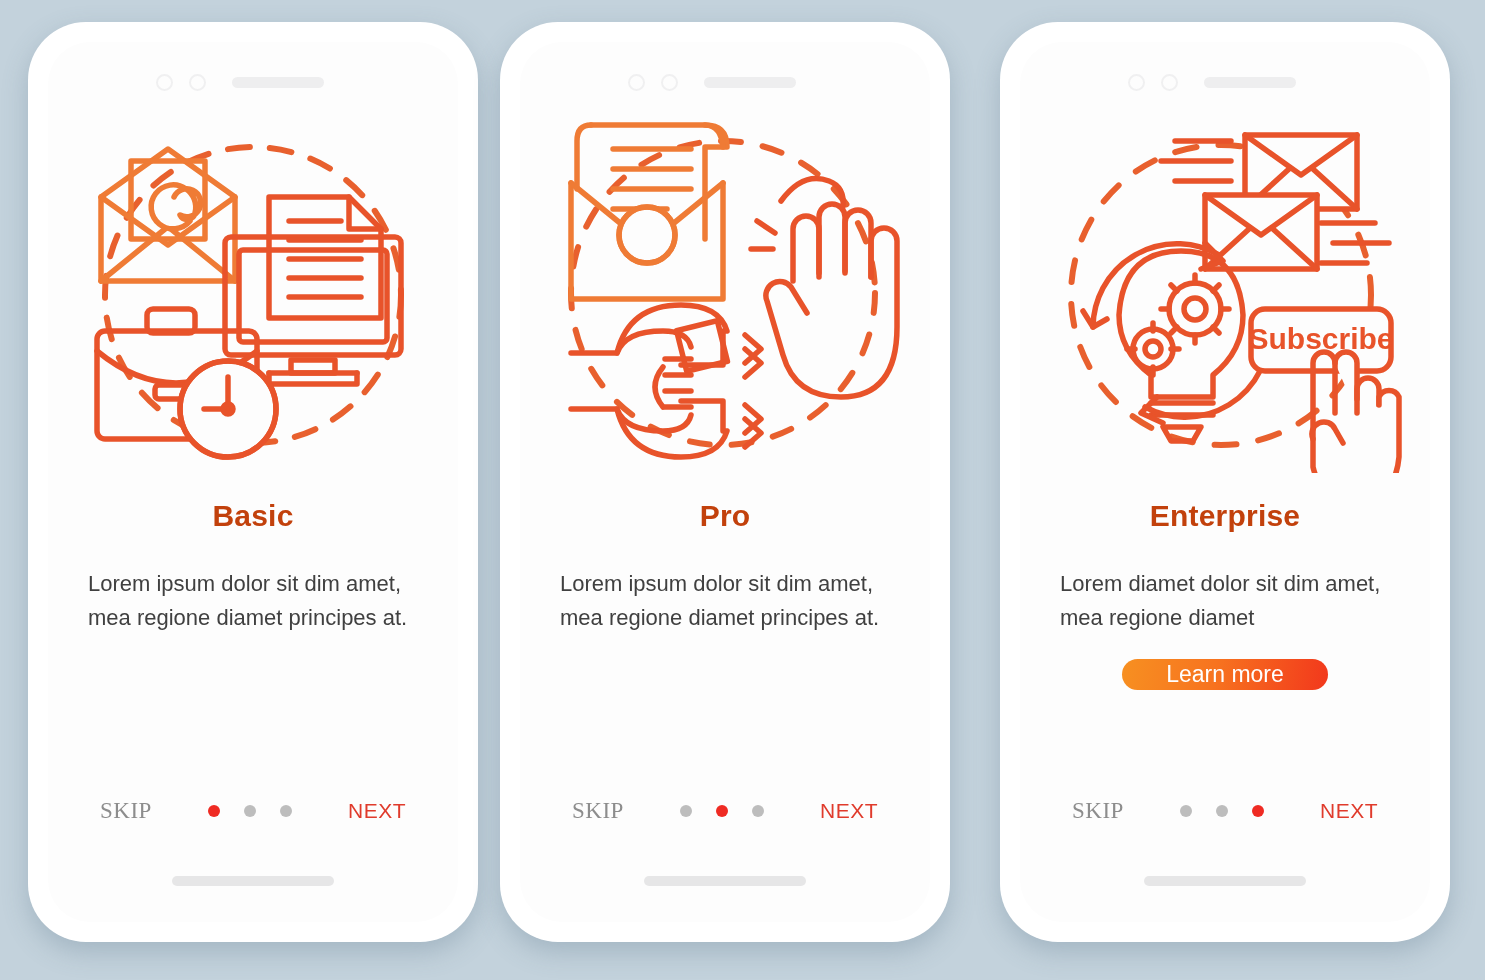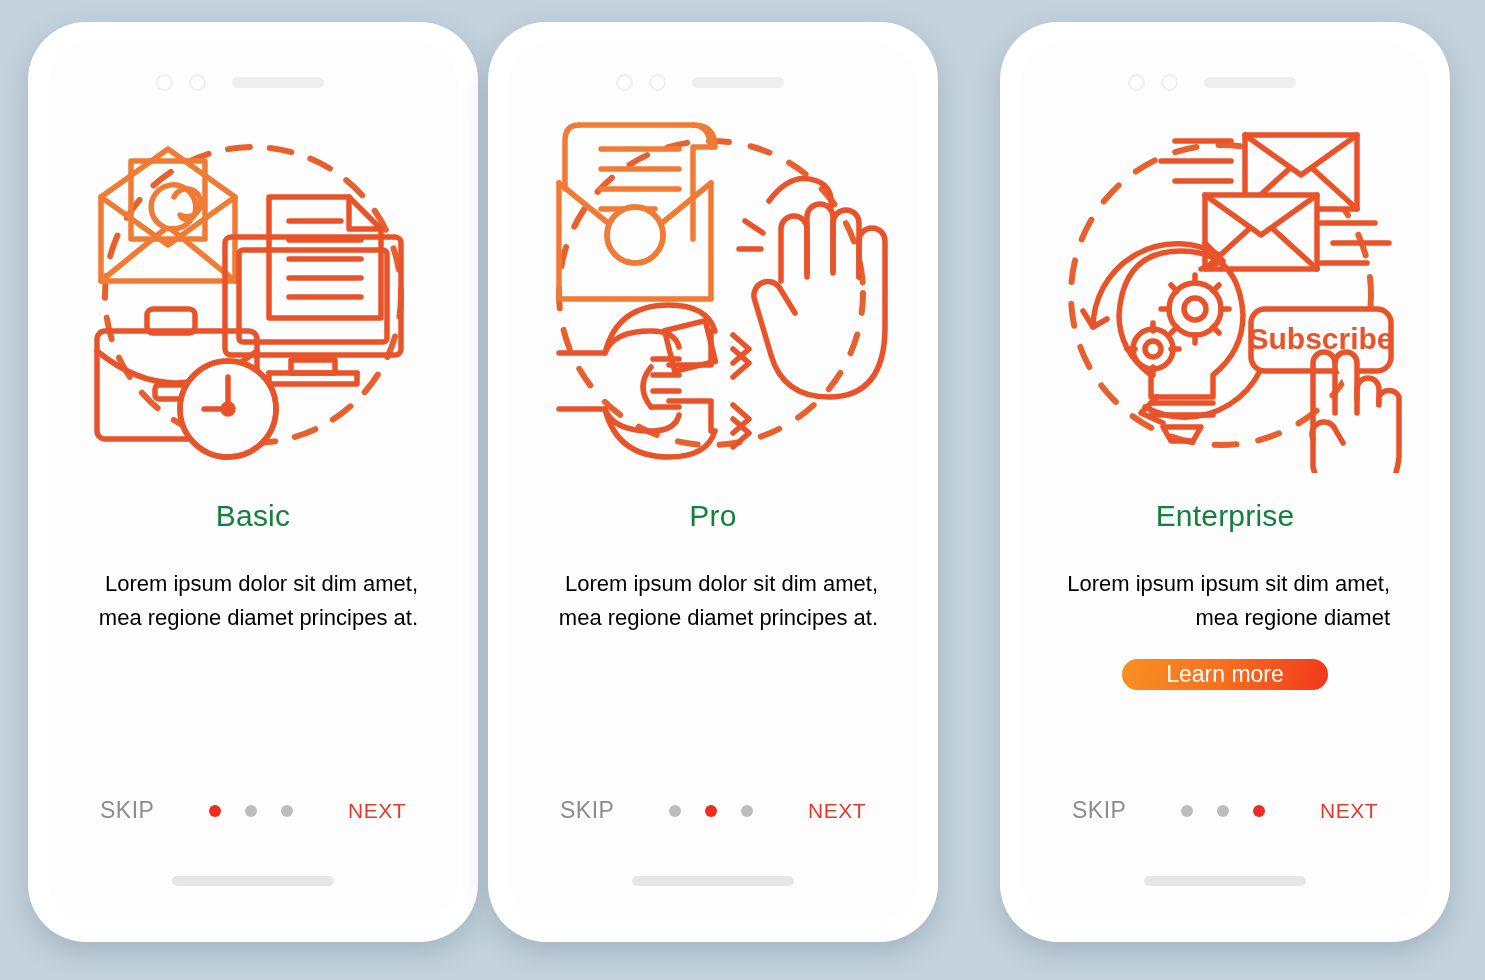--- a/index.html
+++ b/index.html
@@ -26,21 +26,21 @@
     position: absolute;
     top: 22px;
     width: 450px;
     height: 920px;
     background: #ffffff;
     border-radius: 58px;
     box-shadow: 0 10px 26px rgba(90,115,135,0.30);
     padding: 20px;
   }
   .phone.p1 { left: 28px; }
-  .phone.p2 { left: 488px; }
+  .phone.p2 { left: 500px; }
   .phone.p3 { left: 1000px; }
 
   .screen {
     position: relative;
     width: 100%;
     height: 100%;
     background: #fdfdfd;
     border-radius: 42px;
     overflow: hidden;
     display: flex;
@@ -77,32 +77,32 @@
     height: 360px;
     display: flex;
     align-items: center;
     justify-content: center;
   }
   .illus svg { width: 360px; height: 360px; display: block; }
 
   
   .title {
     font-size: 30px;
-    font-weight: 400;
-    color: #15803d;
+    font-weight: 700;
+    color: #c2410c;
     letter-spacing: 0.2px;
     margin-top: 26px;
   }
   .desc {
     margin-top: 34px;
     width: 330px;
-    text-align: right;
+    text-align: left;
     font-size: 22px;
     line-height: 34px;
-    color: #000000;
+    color: #404040;
     font-weight: 400;
   }
 
   .cta {
     margin-top: 24px;
     display: inline-block;
     padding: 2px 44px;
     border: none;
     border-radius: 30px;
     font-size: 23px;
@@ -120,21 +120,21 @@
     display: flex;
     align-items: center;
     justify-content: space-between;
     padding: 0 52px;
   }
   .skip {
     font-size: 23px;
     color: #8d8d8d;
     letter-spacing: 0.5px;
     background: none; border: none;
-    font-family: Liberation Sans, sans-serif;
+    font-family: Liberation Serif, serif;
     cursor: pointer;
   }
   .next {
     font-size: 21px;
     color: #e03b2c;
     letter-spacing: 0.5px;
     background: none; border: none;
     font-family: "Liberation Sans", sans-serif;
     cursor: pointer;
   }
@@ -344,21 +344,21 @@
           <g stroke="#e8532a" stroke-width="5.5" class="ln">
             <path d="M290 250 L290 300 M290 250 a11 11 0 0 1 22 0 L312 300" fill="#fdfdfd"></path>
             <path d="M312 286 L312 276 a11 11 0 0 1 22 0 L334 292"></path>
             <path d="M334 292 L334 284 a11 11 0 0 1 20 0 L354 344 q-4 44 -44 44 q-34 0 -42 -34 L268 326 a12 12 0 0 1 22 -10 L298 330" fill="#fdfdfd"></path>
             <path d="M290 250 a11 11 0 0 0 -22 0 L268 326"></path>
           </g>
         </svg>
       </div>
 
       <div class="title">Enterprise</div>
-      <div class="desc">Lorem ipsum ipsum sit dim amet, mea regione diamet</div>
+      <div class="desc">Lorem diamet dolor sit dim amet, mea regione diamet</div>
       <button class="cta">Learn more</button>
 
       <div class="navrow">
         <button class="skip">SKIP</button>
         <div class="dots">
           <span class="dot"></span>
           <span class="dot"></span>
           <span class="dot active"></span>
         </div>
         <button class="next">NEXT</button>

